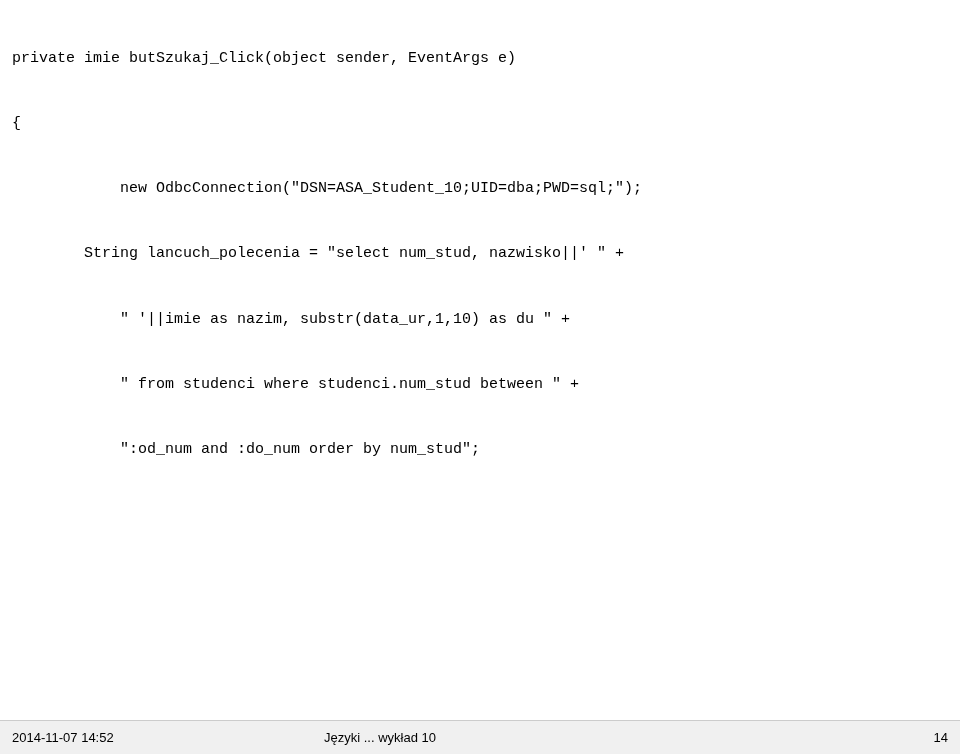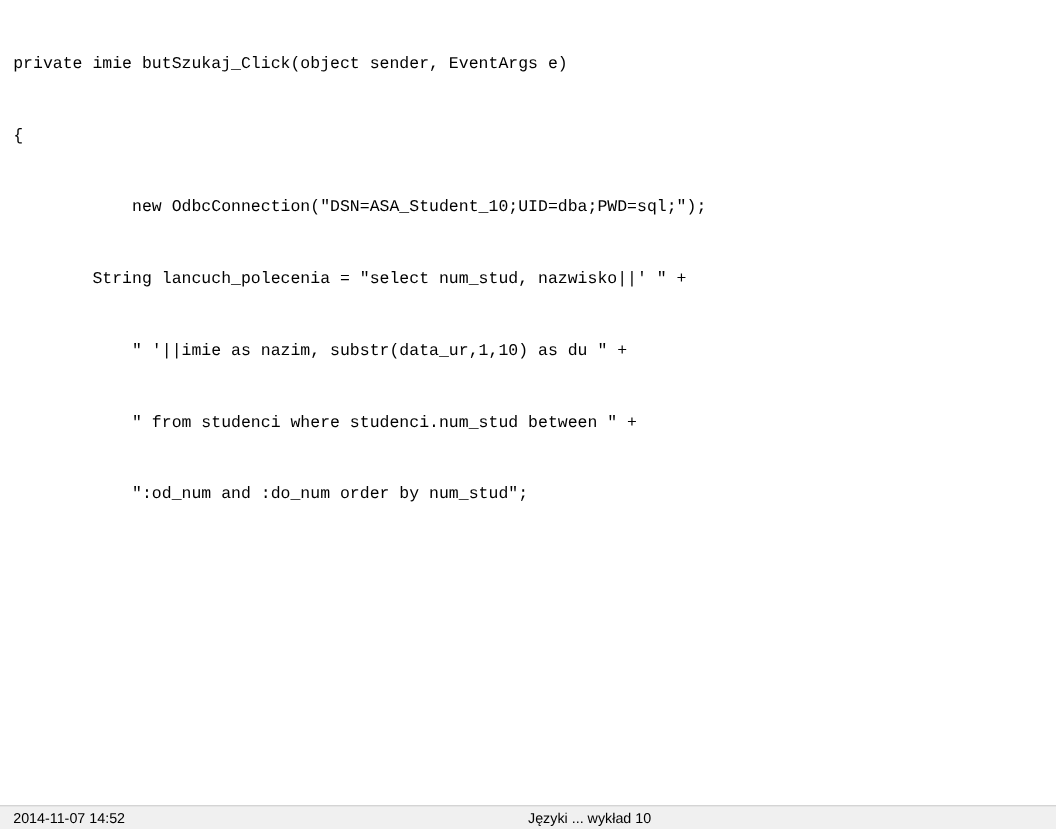--- a/index.html
+++ b/index.html
@@ -32,21 +32,21 @@
     .code-line {
       display: block;
       white-space: pre;
     }
 
     .status-bar {
       position: absolute;
       bottom: 0;
       left: 0;
       right: 0;
-      height: 22px;
+      height: 34px;
       background-color: #f0f0f0;
       border-top: 1px solid #cccccc;
       display: flex;
       align-items: center;
       justify-content: space-between;
       padding: 0 12px;
       font-family: Arial, sans-serif;
       font-size: 13px;
       color: #000000;
       margin-top: 28px;
@@ -92,13 +92,14 @@
   
   
   
   
   
 </div>
 
 <div class="status-bar">
   <div class="status-left">2014-11-07 14:52</div>
   <div class="status-center">Języki ... wykład 10</div>
+  <div class="status-right">14</div>
 </div>
 
 </body></html>

